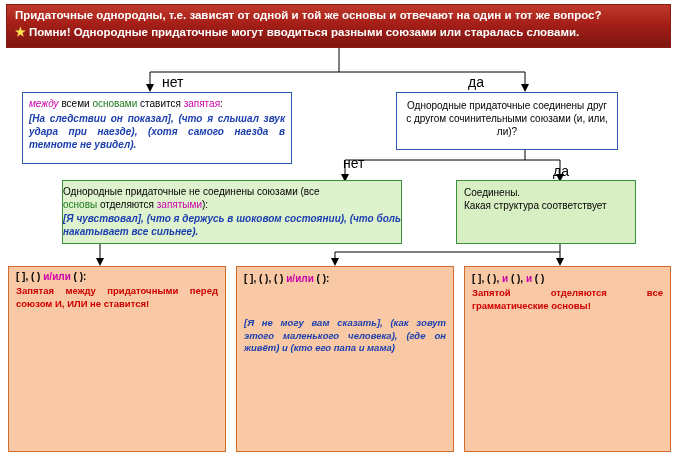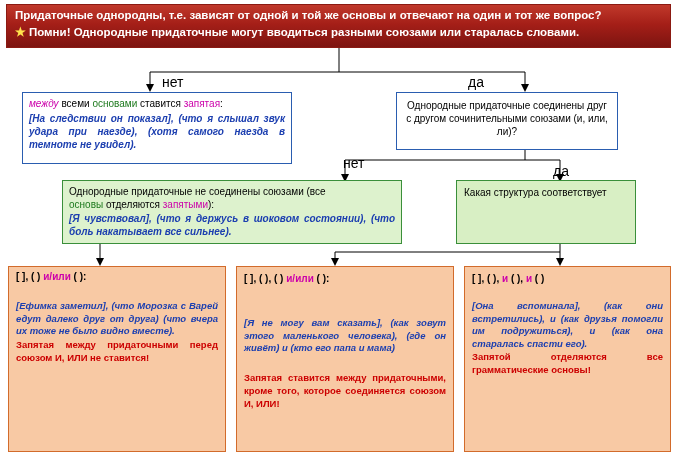--- a/index.html
+++ b/index.html
@@ -108,49 +108,47 @@
     <div class="t">
       <span class="mag ital">между</span><span> всеми </span><span class="green">основами</span><span> ставится </span><span class="mag">запятая</span><span>:</span>
     </div>
     <div class="t ital b blue just" style="margin-top:2px;">[На следствии он показал], (что я слышал звук удара при наезде), (хотя самого наезда в темноте не увидел).</div>
   </div>
 
   <div class="box box-blue" style="left:396px;top:92px;width:222px;height:58px;padding:6px 8px;text-align:center;">
     <div class="t">Однородные придаточные соединены друг с другом сочинительными союзами (и, или, ли)?</div>
   </div>
 
-  <div class="box box-green" style="left:62px;top:180px;width:340px;height:64px;padding:4px 6px;">
+  <div class="box box-green" style="left:62px;top:180px;width:340px;height:64px;padding:4px 0;">
     <div class="t">Однородные придаточные не соединены союзами (все</div>
     <div class="t">
       <span class="green">основы</span><span> отделяются </span><span class="mag">запятыми</span><span>):</span>
     </div>
     <div class="t ital b blue just" style="margin-top:1px;">[Я чувствовал], (что я держусь в шоковом состоянии), (что боль накатывает все сильнее).</div>
   </div>
 
   <div class="box box-green2" style="left:456px;top:180px;width:180px;height:64px;padding:5px 7px;">
+    <div class="t">Соединены.</div>
     <div class="t">Какая структура соответствует</div>
   </div>
 
   <div class="box box-orange" style="left:8px;top:266px;width:218px;height:186px;padding:3px 7px;">
     <div class="cardhead">
       <span>[   ],  (        )  </span><span class="mag">и/или</span><span> (            ):</span>
     </div>
-    <div class="cardbody ital b blue just" style="margin-top:16px;">[Ефимка заметил], (что Морозка с Варей едут далеко друг от друга) (что вчера их тоже не было видно вместе).</div>
     <div class="cardnote" style="">Запятая между придаточными перед союзом И, ИЛИ не ставится!</div>
   </div>
 
   <div class="box box-orange" style="left:236px;top:266px;width:218px;height:186px;padding:5px 7px;">
     <div class="cardhead">
       <span>[   ],  (        ),  (      )  </span><span class="mag">и/или</span><span> (        ):</span>
     </div>
     <div class="cardbody ital b blue just" style="margin-top:31px;">[Я не могу вам сказать], (как зовут этого маленького человека), (где он живёт) и (кто его папа и мама)</div>
-    <div class="cardnote" style="margin-top:16px;">Запятая ставится между придаточными, кроме того, которое соединяется союзом И, ИЛИ!</div>
   </div>
 
   <div class="box box-orange" style="left:464px;top:266px;width:207px;height:186px;padding:5px 7px;">
     <div class="cardhead">
       <span>[   ],  (     ),  </span><span class="mag">и</span><span> (        ),  </span><span class="mag">и</span><span> (        )</span>
     </div>
-    <div class="cardbody ital b blue just" style="margin-top:14px;">[Она вспоминала], (как они встретились), и (как друзья помогли им подружиться), и (как она старалась спасти его).</div>
     <div class="cardnote" style="">Запятой отделяются все грамматические основы!</div>
   </div>
 
 </div>
 
 </body></html>

